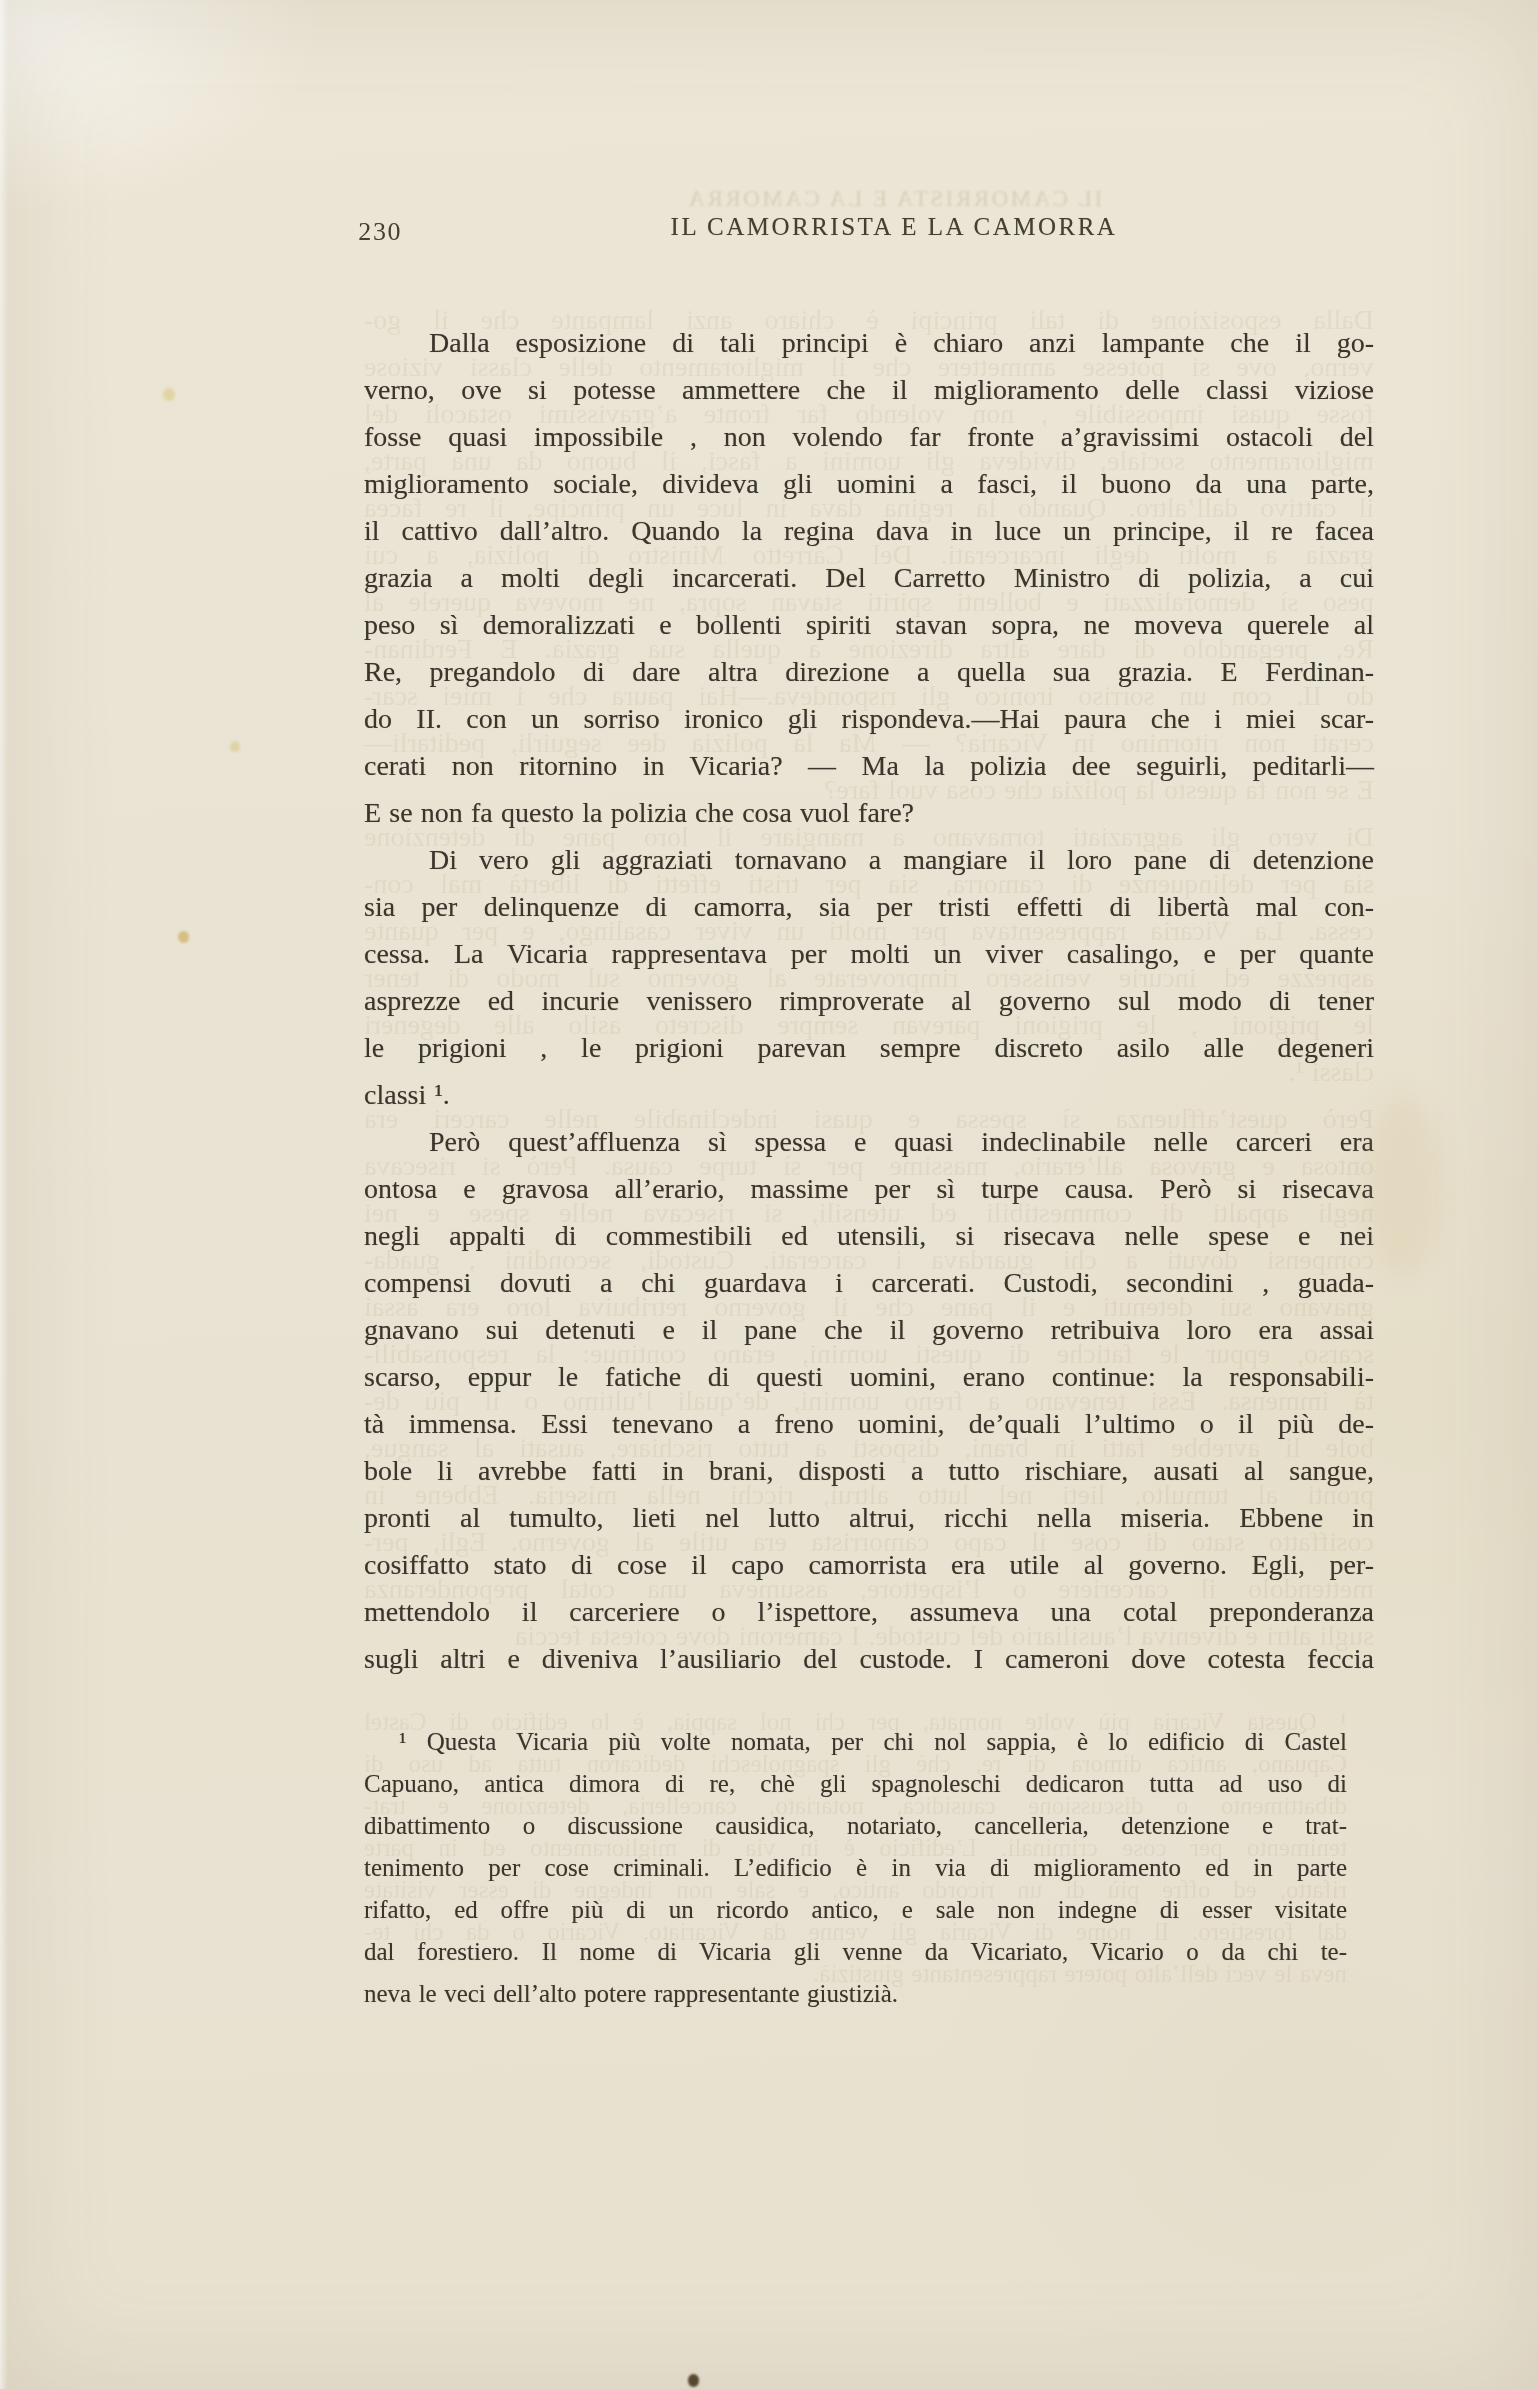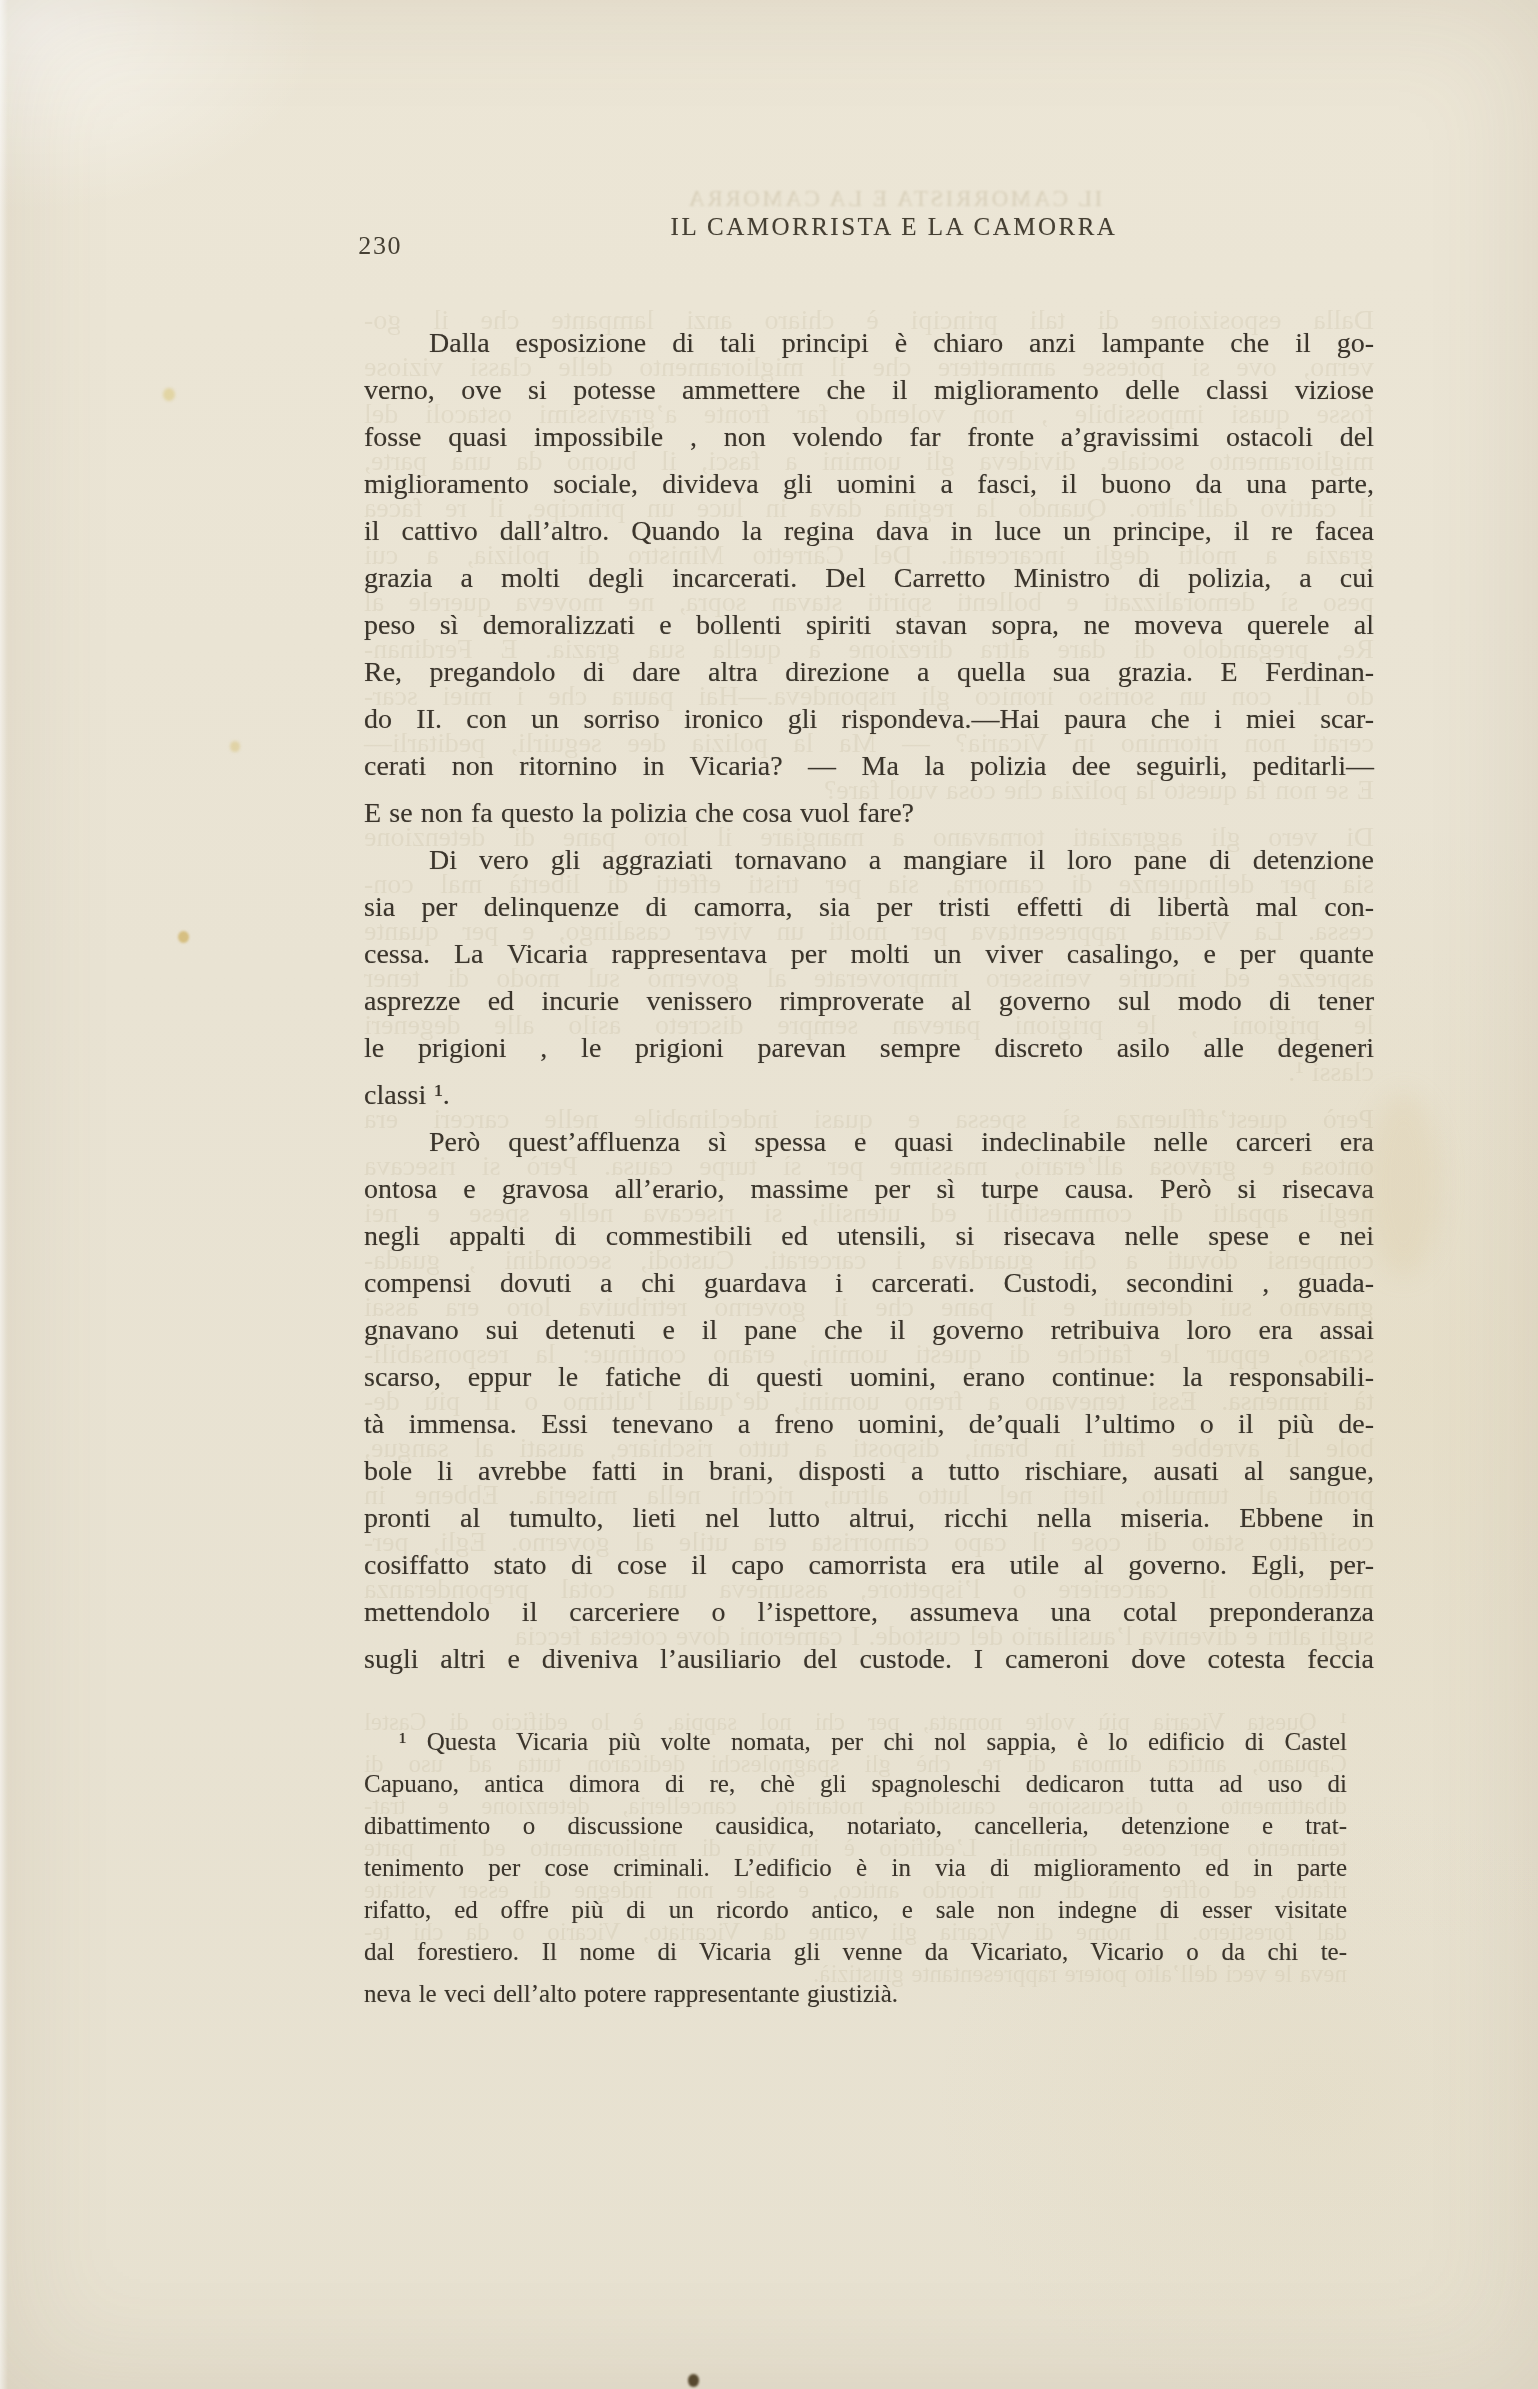--- a/index.html
+++ b/index.html
@@ -17,21 +17,21 @@
     box-shadow: inset 0 0 117px rgba(118,102,70,.14);
   }
   .edge-light{
     position:absolute;left:0;top:0;width:8.3px;height:100%;
     background:linear-gradient(90deg,rgba(255,255,255,.55),rgba(255,255,255,0));
   }
 
   
   .running-head{position:absolute;top:213px;left:364px;width:1010px;height:37px;}
   .page-number{
-    position:absolute;left:-5.8px;top:18px;
+    position:absolute;left:-5.8px;top:4px;
     font-size:26px;letter-spacing:1.7px;color:#464034;
   }
   .running-title{
     position:absolute;left:50px;right:0;top:0;
     text-align:center;font-size:25px;letter-spacing:2.5px;
     color:#453f33;white-space:nowrap;
     text-shadow:0 0 0.8px rgba(69,63,51,.35);
   }
   .ghost-title{
     position:absolute;left:50px;right:0;top:-27px;

